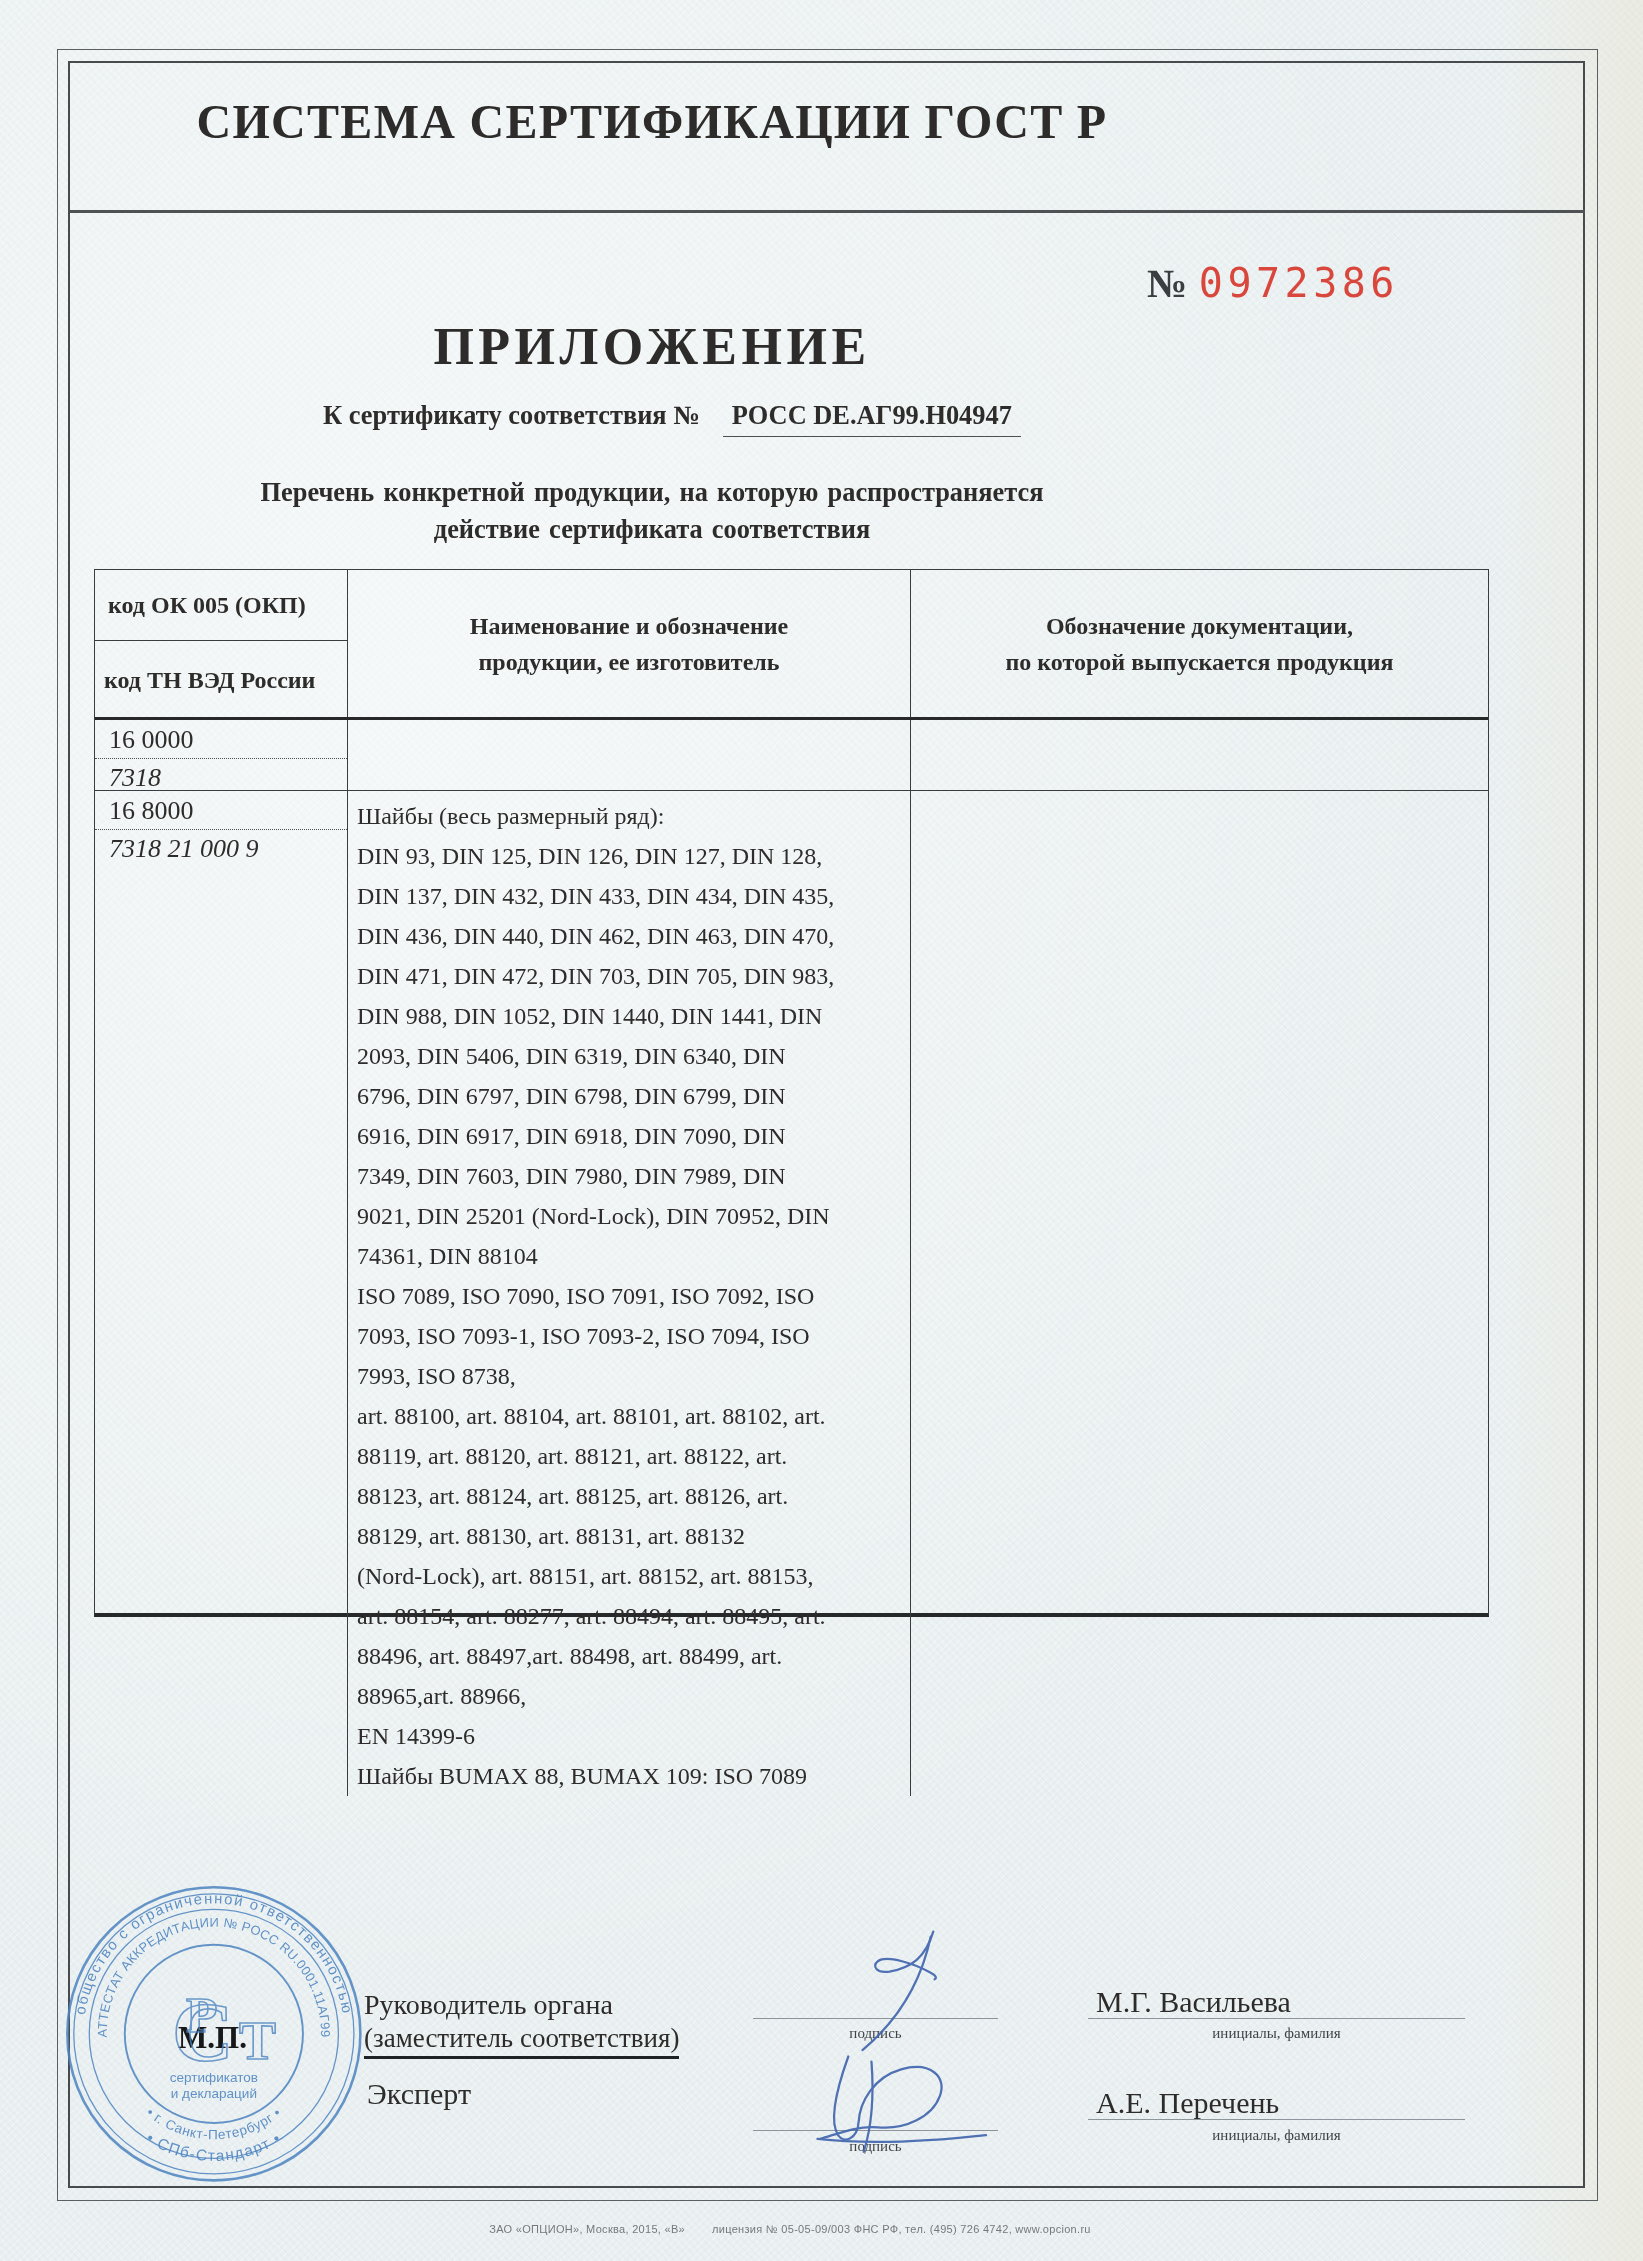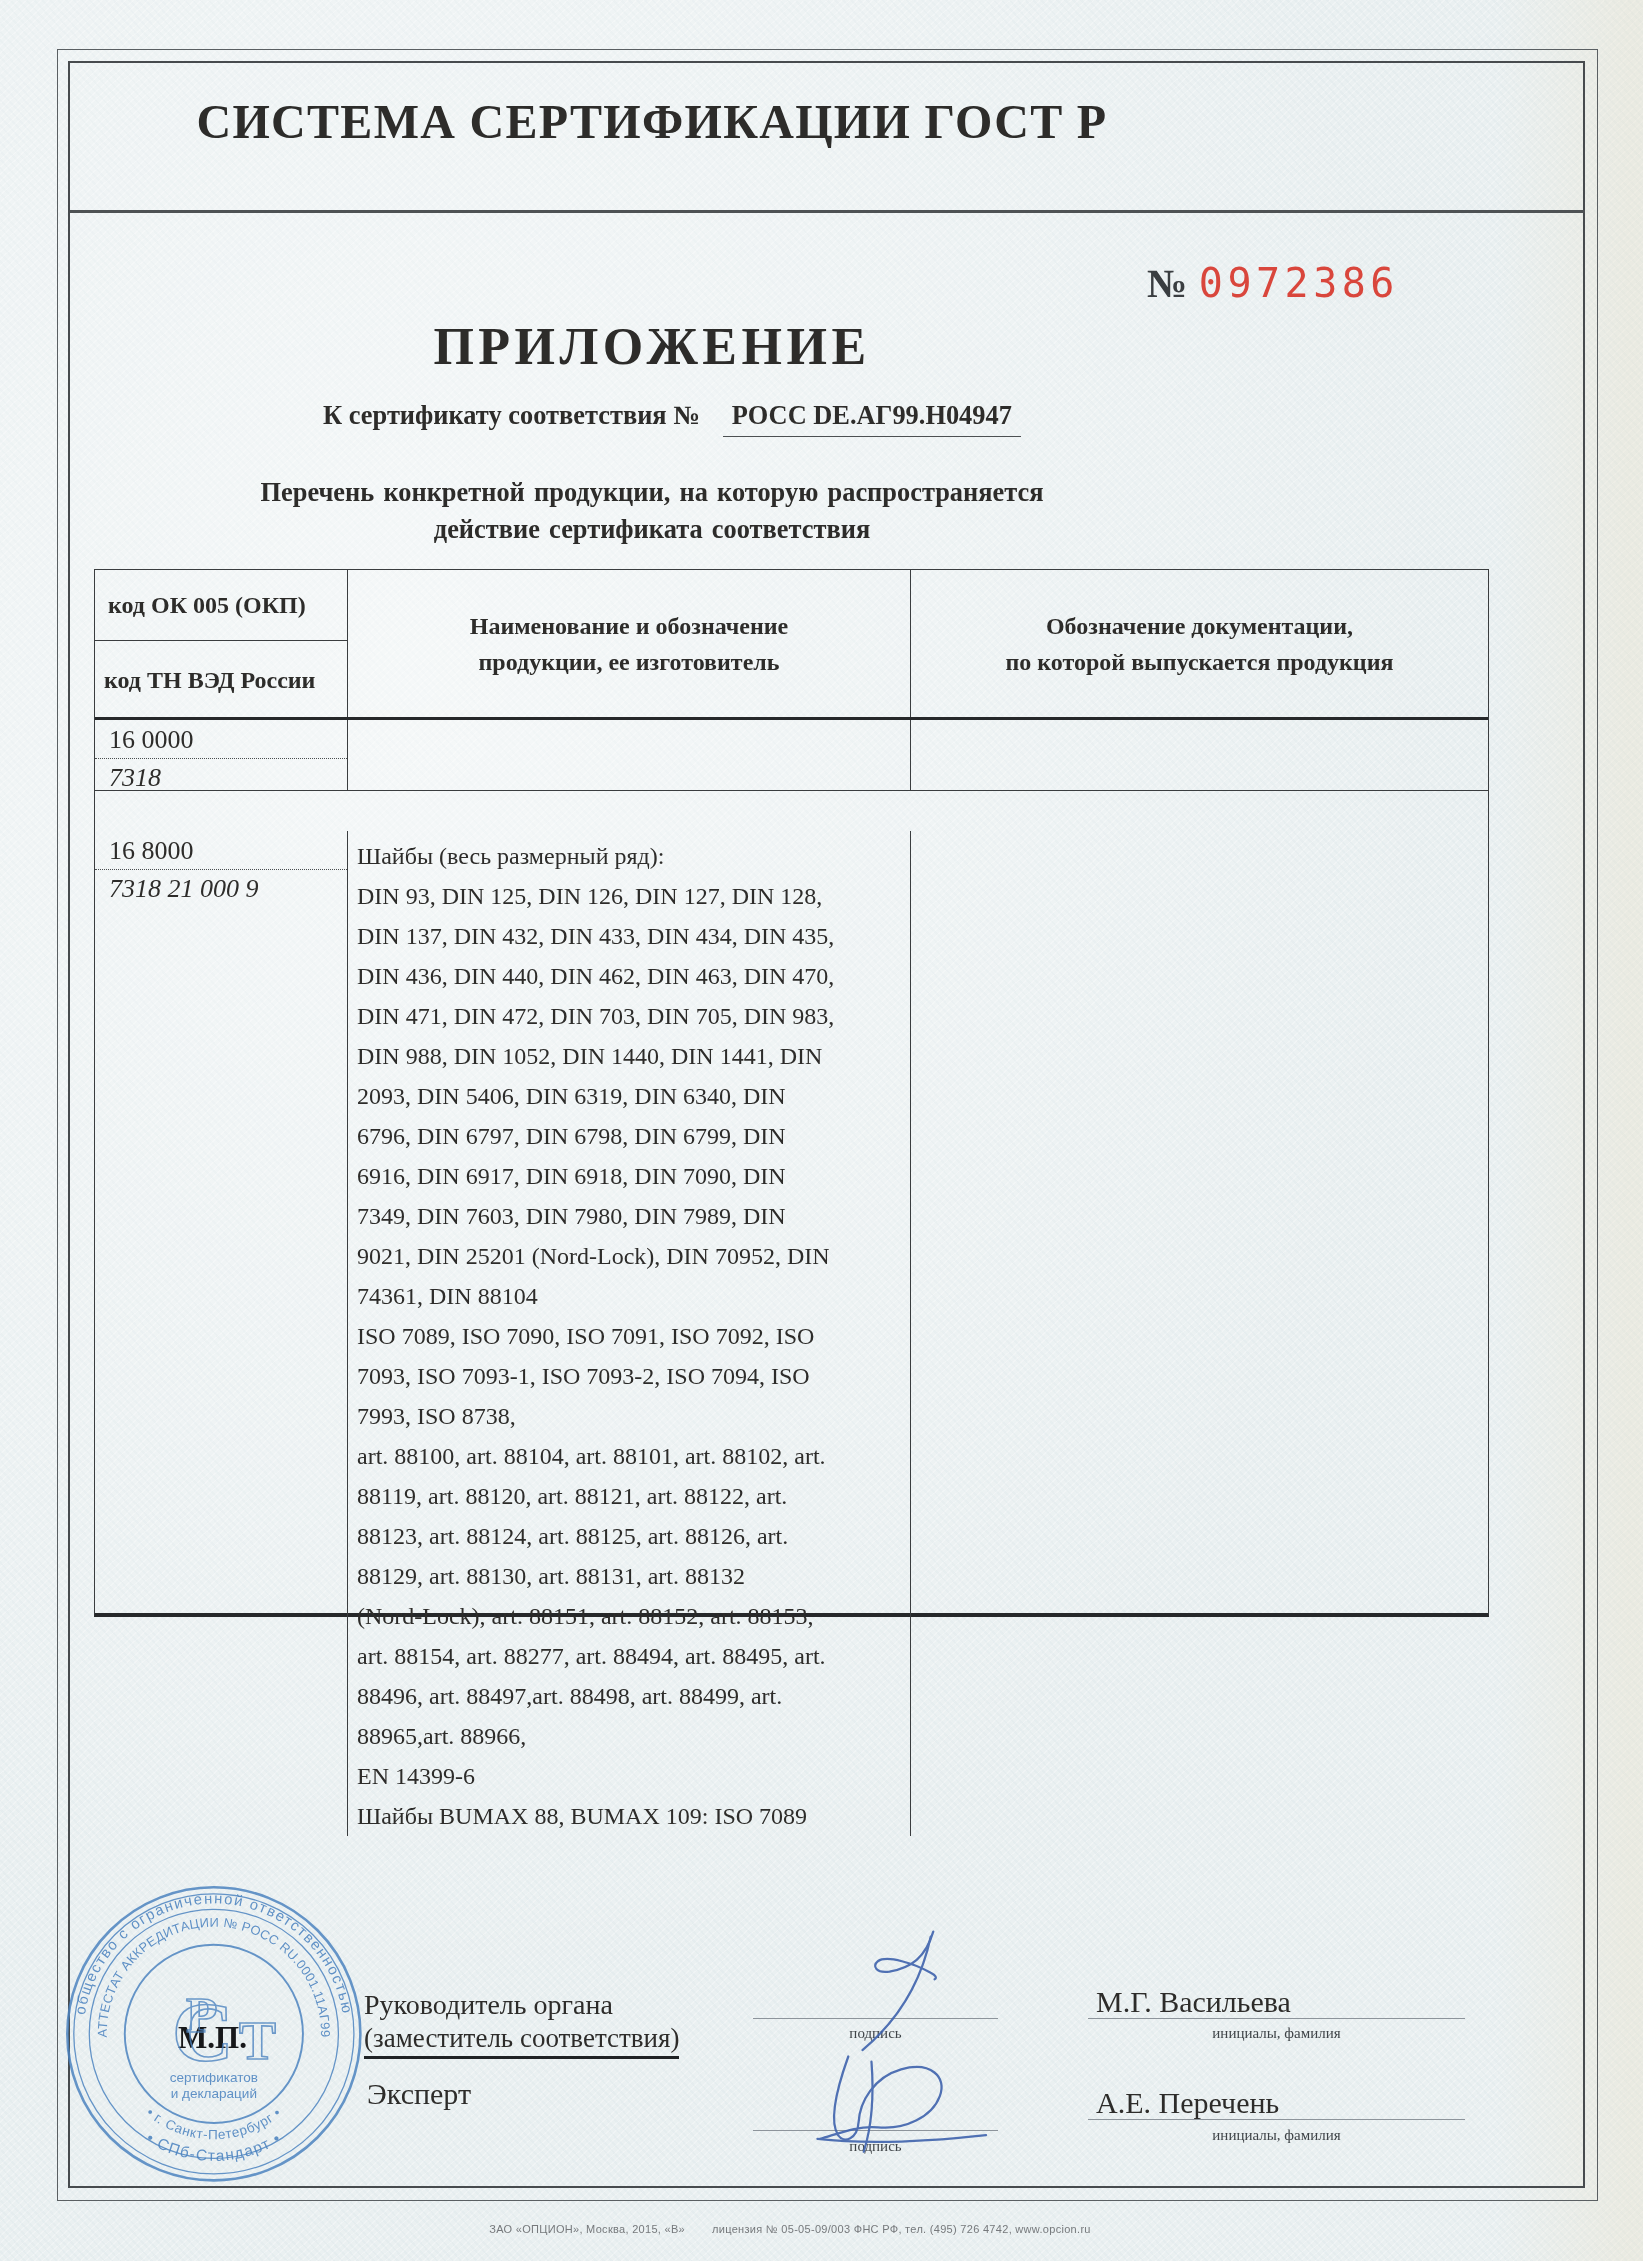--- a/index.html
+++ b/index.html
@@ -30,21 +30,21 @@
   .cl-value{font-size:26.4px;font-weight:bold;margin-left:23px;padding:0 9px 5.2px 9px;border-bottom:1.9px solid #4c5052;}
   .purpose{font-size:26.4px;font-weight:bold;word-spacing:2.6px;}
   .p1{top:477px;}
   .p2{top:514px;}
 
   .ptable{left:94px;top:569px;width:1395px;height:1048px;box-sizing:border-box;
     border:1.9px solid #3a3d3f;border-bottom:4.5px solid #26282a;display:flex;flex-direction:column;}
   .trow{display:flex;box-sizing:border-box;}
   .thead{height:150px;border-bottom:3.9px solid #26282a;}
   .r1{height:71px;border-bottom:1.9px solid #3a3d3f;}
-  .r2{flex:1;margin-top:40px;}
+  .r2{flex:1;}
   .c{box-sizing:border-box;overflow:hidden;}
   .c1{width:253px;border-right:1.3px solid #3a3d3f;}
   .c2{width:563px;border-right:1.3px solid #3a3d3f;}
   .c3{flex:1;}
   .hc1a{height:71px;box-sizing:border-box;border-bottom:1.3px solid #3a3d3f;display:flex;align-items:center;
         padding-left:13px;font-size:24px;font-weight:bold;}
   .hc1b{height:78px;display:flex;align-items:center;padding-left:9px;font-size:24px;font-weight:bold;}
   .hc{display:flex;align-items:center;justify-content:center;text-align:center;
       font-size:24px;font-weight:bold;line-height:1.5;white-space:pre-line;}
   .code-a{padding:5.2px 0 2.6px 14px;font-size:26px;border-bottom:1.9px dotted #4a4e50;}

